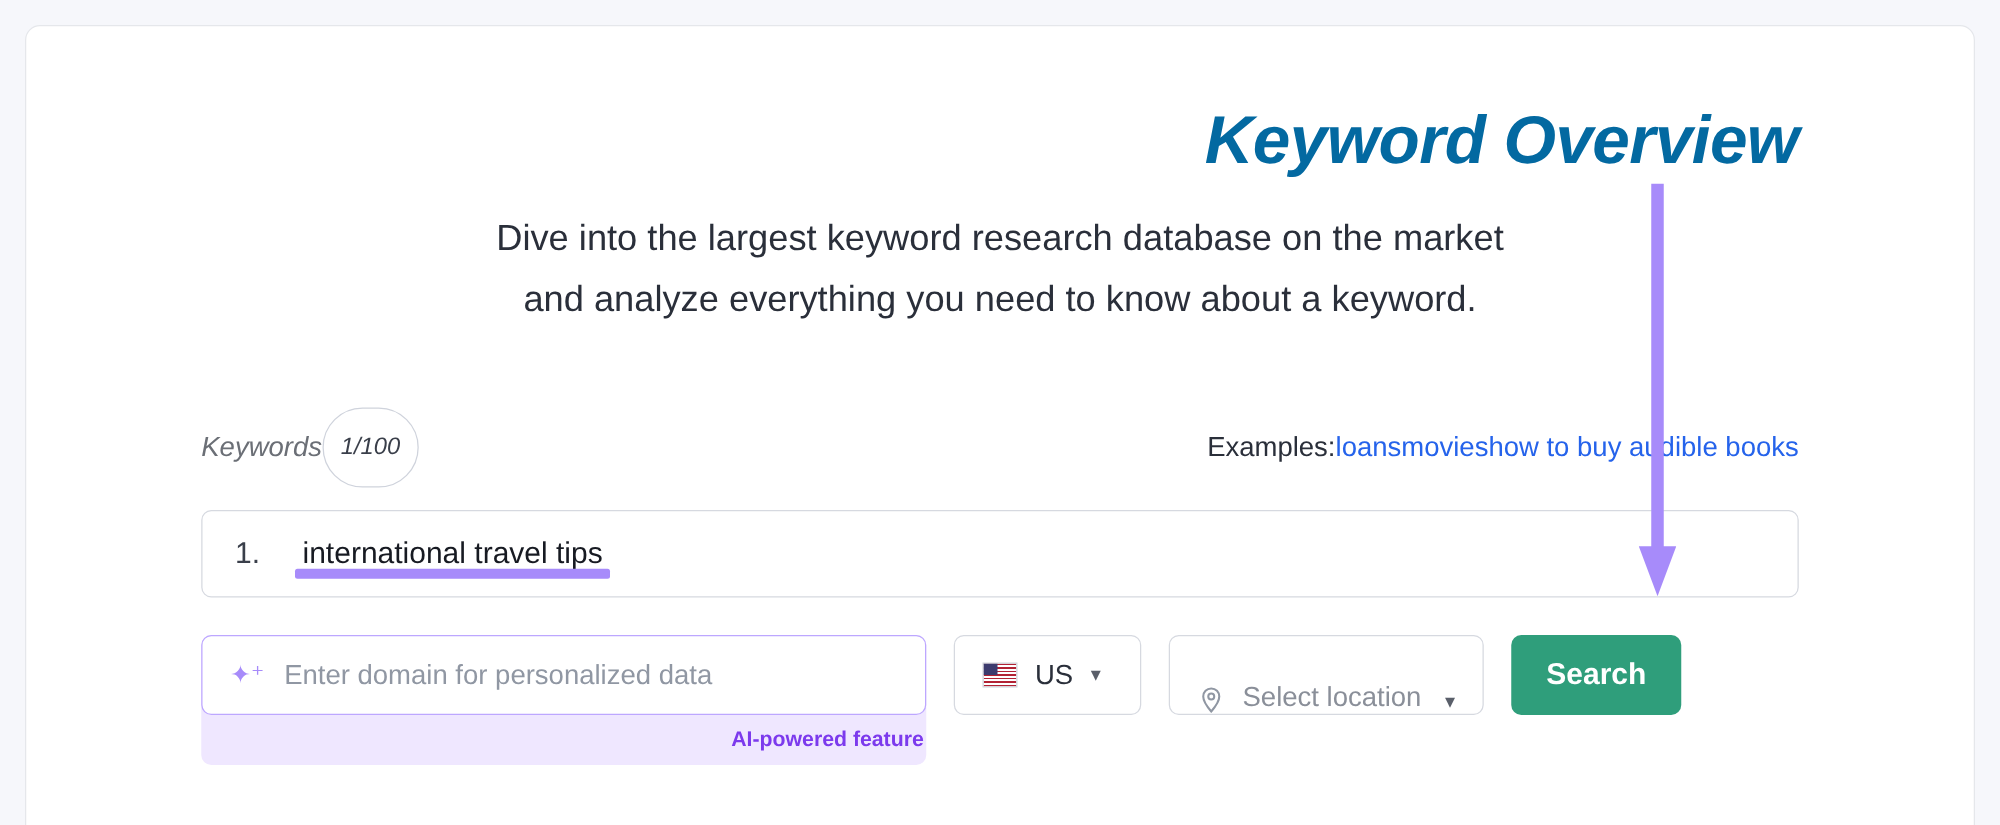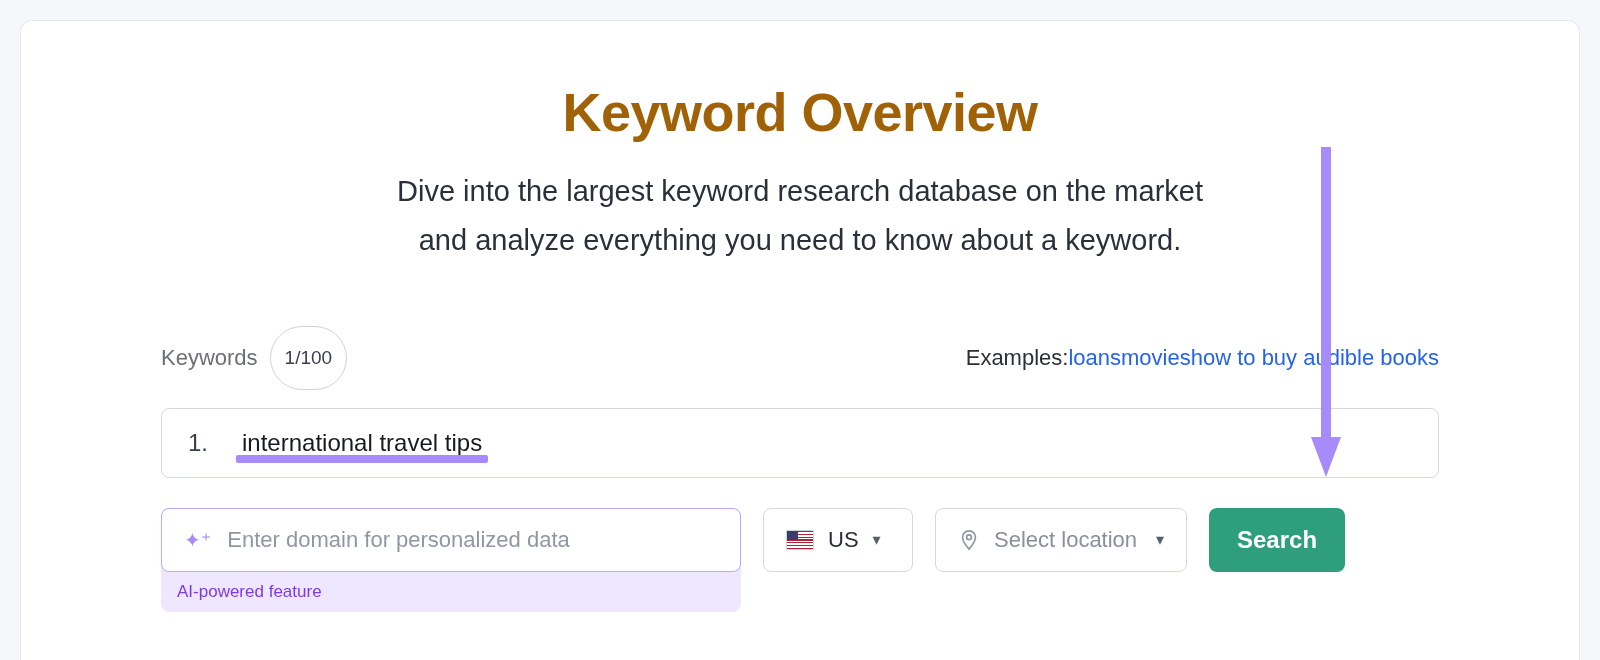--- a/index.html
+++ b/index.html
@@ -24,39 +24,40 @@
     margin:20px auto;
     background:#fff;
     border:1px solid var(--card-border);
     border-radius:12px;
     padding:60px 140px 70px 140px;
     position:relative;
   }
   .title{
     font-size:54px;
     font-weight:800;
-    text-align:center;
+    text-align:right;
     letter-spacing:-0.5px;
     margin:0 0 24px 0;
-    color:#a16207;
+    color:#0369a1;
+    font-style:italic;
   }
   .subtitle{
     text-align:center;
     font-size:29px;
     line-height:1.7;
     color:#2a2f3a;
   }
   .mid-row{
     display:flex;
     justify-content:space-between;
     align-items:center;
     margin-top:60px;
     font-size:22px;
   }
-  .kw-label{color:var(--muted);display:flex;align-items:center;gap:12px;}
+  .kw-label{color:var(--muted);display:flex;align-items:center;gap:0;font-style:italic;}
   .pill{
     display:inline-block;
     border:1px solid var(--pill-border);
     border-radius:999px;
     padding:20px 14px;
     font-size:19px;
     color:#3a3f4a;
   }
   .examples{display:flex;align-items:center;color:#2a2f3a;}
   .examples a{color:var(--link);text-decoration:none;}
@@ -99,36 +100,37 @@
     display:flex;align-items:center;gap:16px;
     padding:0 22px;
     font-size:22px;
     color:#9097a3;
     margin-left:-10px;
   }
   .sparkle{color:#a78bfa;font-size:20px;}
   .ai-label{
     font-size:17px;
     color:var(--purple-text);
-    font-weight:400;
+    font-weight:700;
     padding:10px 2px 0 6px;
+    text-align:right;
   }
   .select{
     box-sizing:border-box;
     border:1px solid var(--input-border);
     border-radius:8px;
     height:64px;
     display:flex;align-items:center;gap:14px;
     padding:0 22px;
     font-size:22px;
     color:#2a2f3a;
     background:#fff;
   }
   .select.country{width:150px;}
-  .select.location{width:252px;color:#8a8f99;}
+  .select.location{width:252px;color:#8a8f99;align-items:flex-end;}
   .select .chev{color:#5a5f6a;font-size:16px;}
   .flag{
     width:26px;height:18px;display:inline-block;
     background:linear-gradient(180deg,#b22234 0 7.7%,#fff 7.7% 15.4%,#b22234 15.4% 23.1%,#fff 23.1% 30.8%,#b22234 30.8% 38.5%,#fff 38.5% 46.2%,#b22234 46.2% 53.9%,#fff 53.9% 61.6%,#b22234 61.6% 69.3%,#fff 69.3% 77%,#b22234 77% 84.7%,#fff 84.7% 92.4%,#b22234 92.4% 100%);
     position:relative;border:1px solid #d0d3da;
   }
   .flag::before{content:"";position:absolute;left:0;top:0;width:11px;height:9px;background:#3c3b6e;}
   .pin{width:22px;height:22px;display:inline-block;}
   .btn-search{
     background:var(--green);

